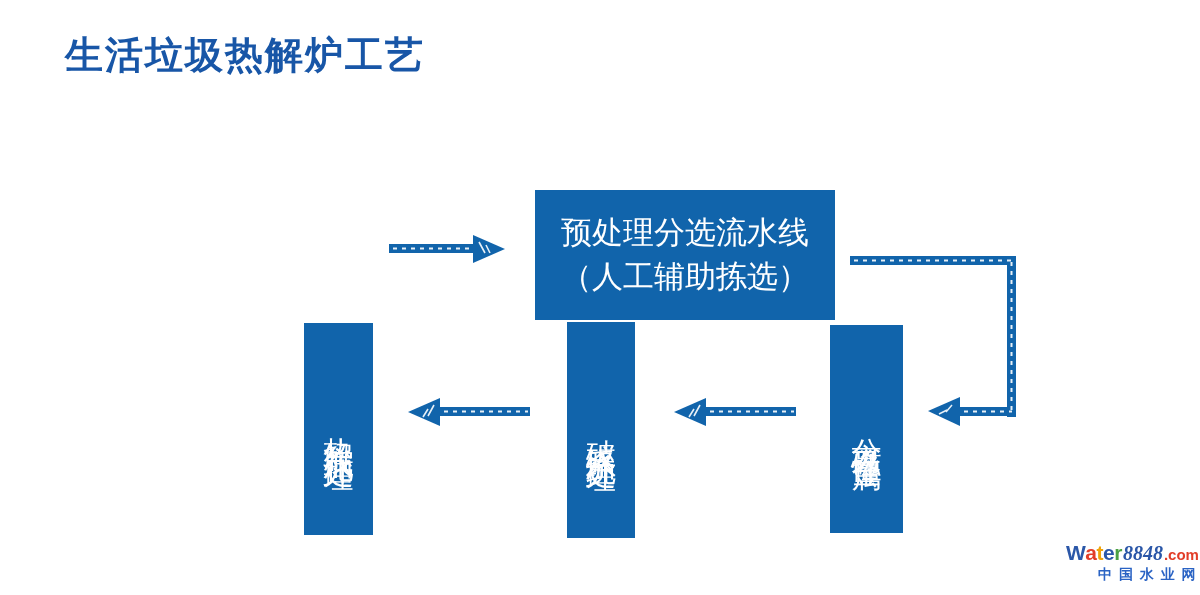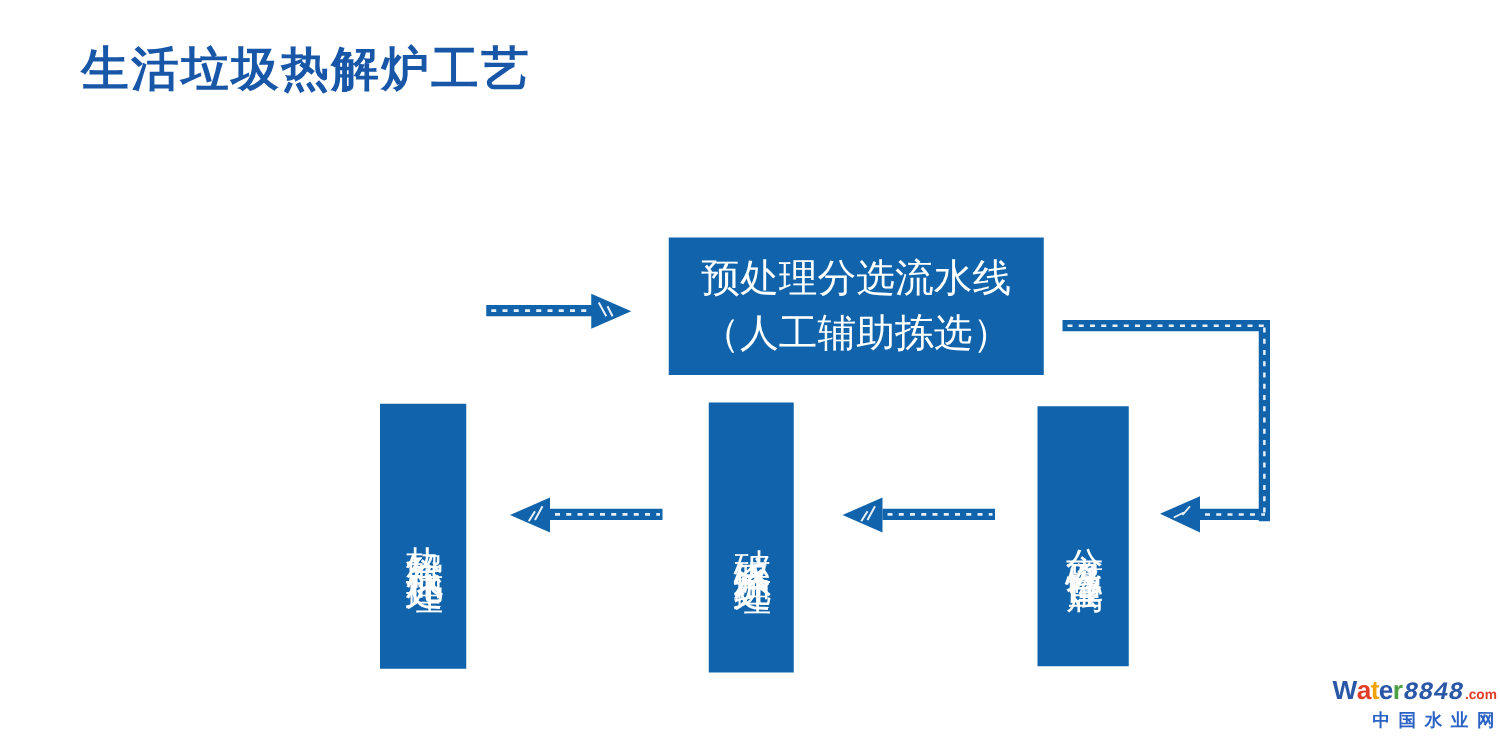--- a/index.html
+++ b/index.html
@@ -24,21 +24,21 @@
     position: absolute;
     background: #1164ab;
     color: #ffffff;
     display: flex;
     align-items: center;
     justify-content: center;
     text-align: center;
     box-sizing: border-box;
   }
   .box-waste      { left: 203px; top: 180px; width: 159px; height: 134px; font-size: 33px; }
-  .box-pretreat   { left: 535px; top: 190px; width: 300px; height: 110px; font-size: 31px;
+  .box-pretreat   { left: 535px; top: 190px; width: 300px; height: 130px; font-size: 31px;
                     line-height: 1.42; white-space: pre-line; }
   .box-magnetic   { left: 830px; top: 325px; width: 73px;  height: 208px; }
   .box-crush      { left: 567px; top: 322px; width: 68px;  height: 216px; }
   .box-pyrolysis  { left: 304px; top: 323px; width: 69px;  height: 212px; }
   .vtext {
     writing-mode: vertical-rl;
     text-orientation: upright;
     font-size: 30px;
     letter-spacing: 5px;
     line-height: 1;
@@ -55,28 +55,28 @@
     line-height: 1;
   }
   .logo-line1 { display: flex; align-items: baseline; white-space: nowrap; }
   .logo-letter { font-size: 21px; font-weight: bold; letter-spacing: -0.5px; }
   .lw-0 { color: #2b57a8; }
   .lw-1 { color: #e23d28; }
   .lw-2 { color: #f0a30a; }
   .lw-3 { color: #2b57a8; }
   .lw-4 { color: #4ba143; }
   .logo-number {
-    font-family: Liberation Mono, monospace;
+    font-family: Liberation Serif, serif;
     font-style: italic;
     font-weight: bold;
     font-size: 20px;
     color: #2b57a8;
     margin-left: 1px;
   }
-  .logo-tld { font-size: 11px; font-weight: bold; color: #e23d28; margin-left: 1px; }
+  .logo-tld { font-size: 15px; font-weight: bold; color: #e23d28; margin-left: 1px; }
   .logo-subtitle {
     margin-top: 4px;
     font-size: 14px;
     font-weight: bold;
     color: #2a63c4;
     letter-spacing: 1.5px;
     white-space: nowrap;
     padding-left: 32px;
   }
 </style>

